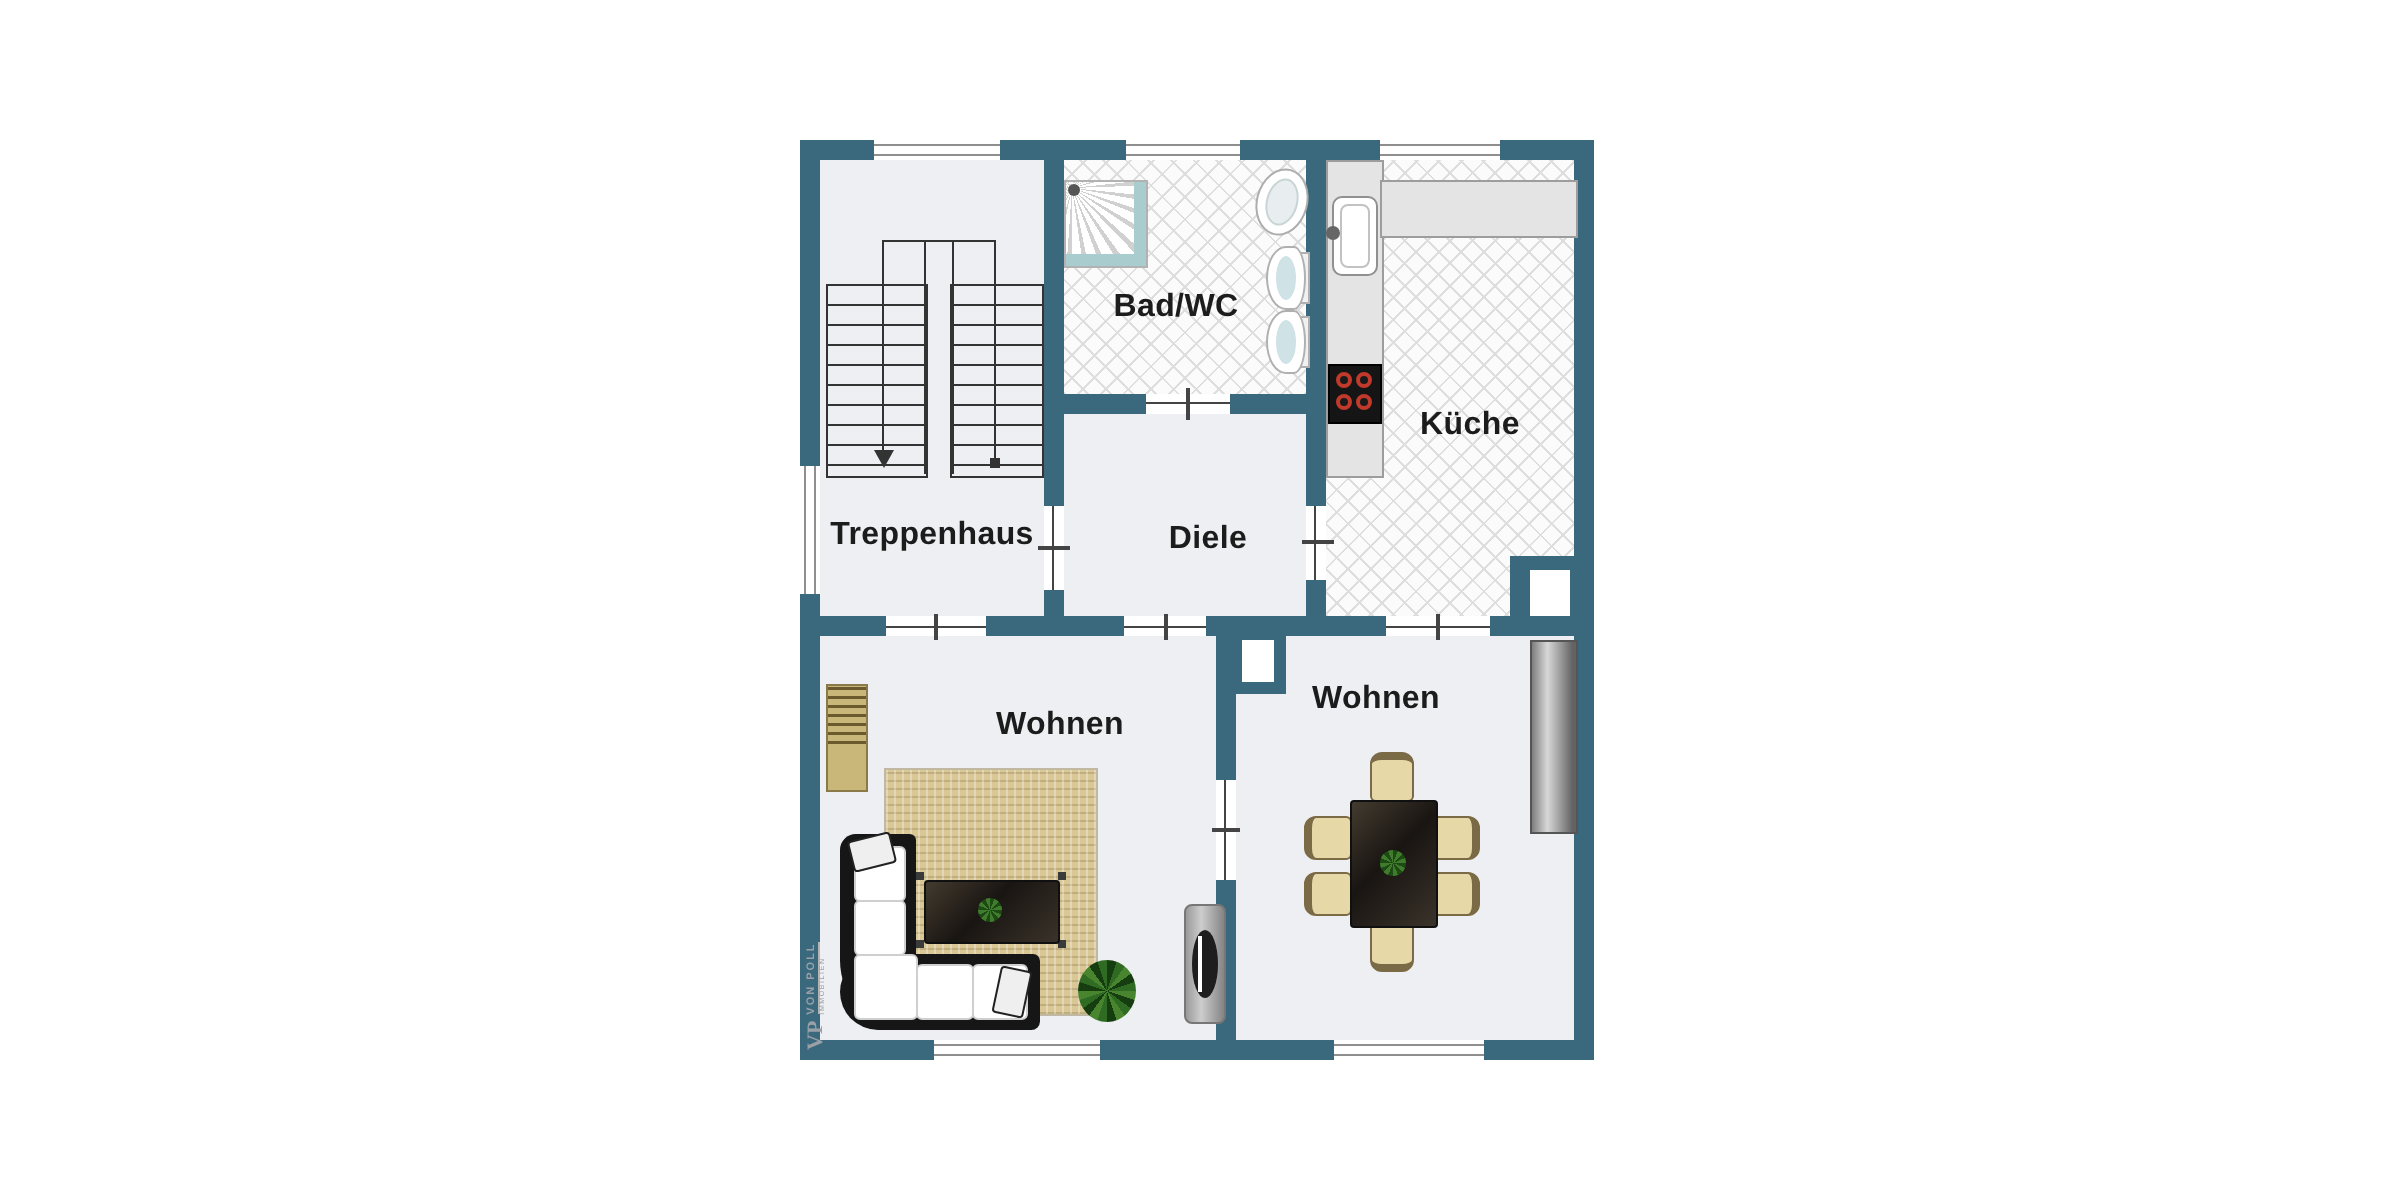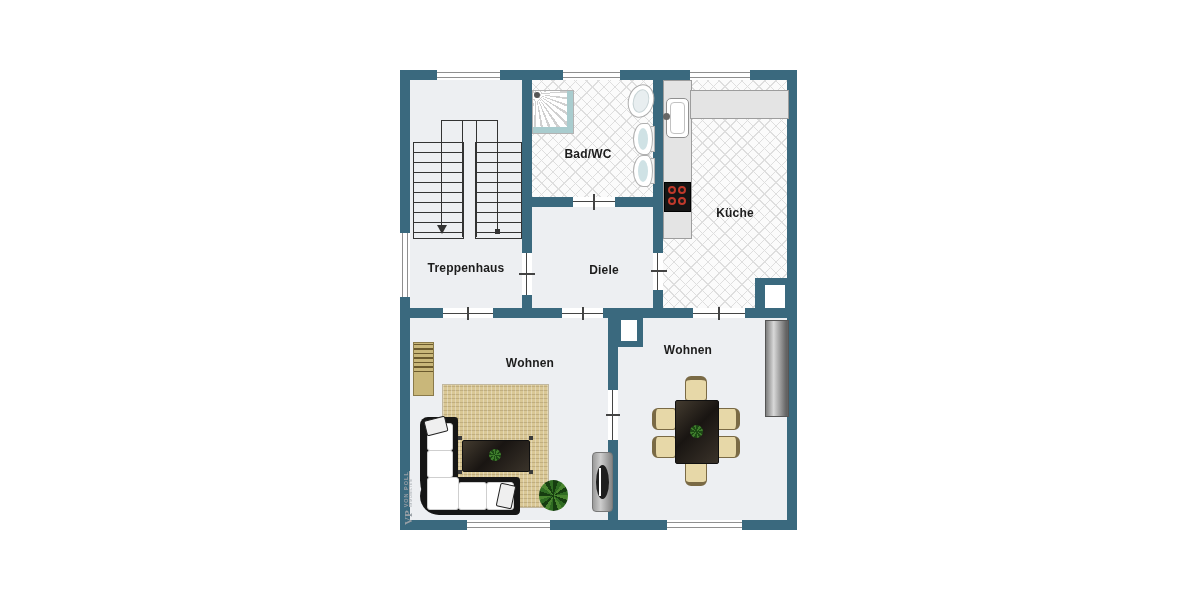--- a/index.html
+++ b/index.html
@@ -22,21 +22,21 @@
   .win.h::before,.win.h::after{content:'';position:absolute;left:0;right:0;height:1px;background:#8f8f8f;}
   .win.h::before{top:2px}.win.h::after{bottom:2px}
   .win.v::before,.win.v::after{content:'';position:absolute;top:0;bottom:0;width:1px;background:#8f8f8f;}
   .win.v::before{left:2px}.win.v::after{right:2px}
 
   
   .dline{position:absolute;background:var(--door-line,#444);}
   .tick{position:absolute;background:var(--door-line,#444);}
 
   
-  .rlabel{position:absolute;transform:translate(-50%,-50%);font-size:12px;font-weight:bold;
+  .rlabel{position:absolute;transform:translate(-50%,-50%);font-size:16px;font-weight:bold;
           color:var(--label,#1c1c1c);white-space:nowrap;letter-spacing:.2px;}
 
   
   .flight{position:absolute;border:1px solid #333;
     background-image:repeating-linear-gradient(180deg, transparent 0 9px, #333 9px 10px);}
   .divider{position:absolute;border-left:1px solid #333;border-right:1px solid #333;}
   .wline{position:absolute;background:#333;}
   .arrow-down{position:absolute;width:0;height:0;border-left:5px solid transparent;
     border-right:5px solid transparent;border-top:9px solid #333;}
   .wdot{position:absolute;background:#333;}

